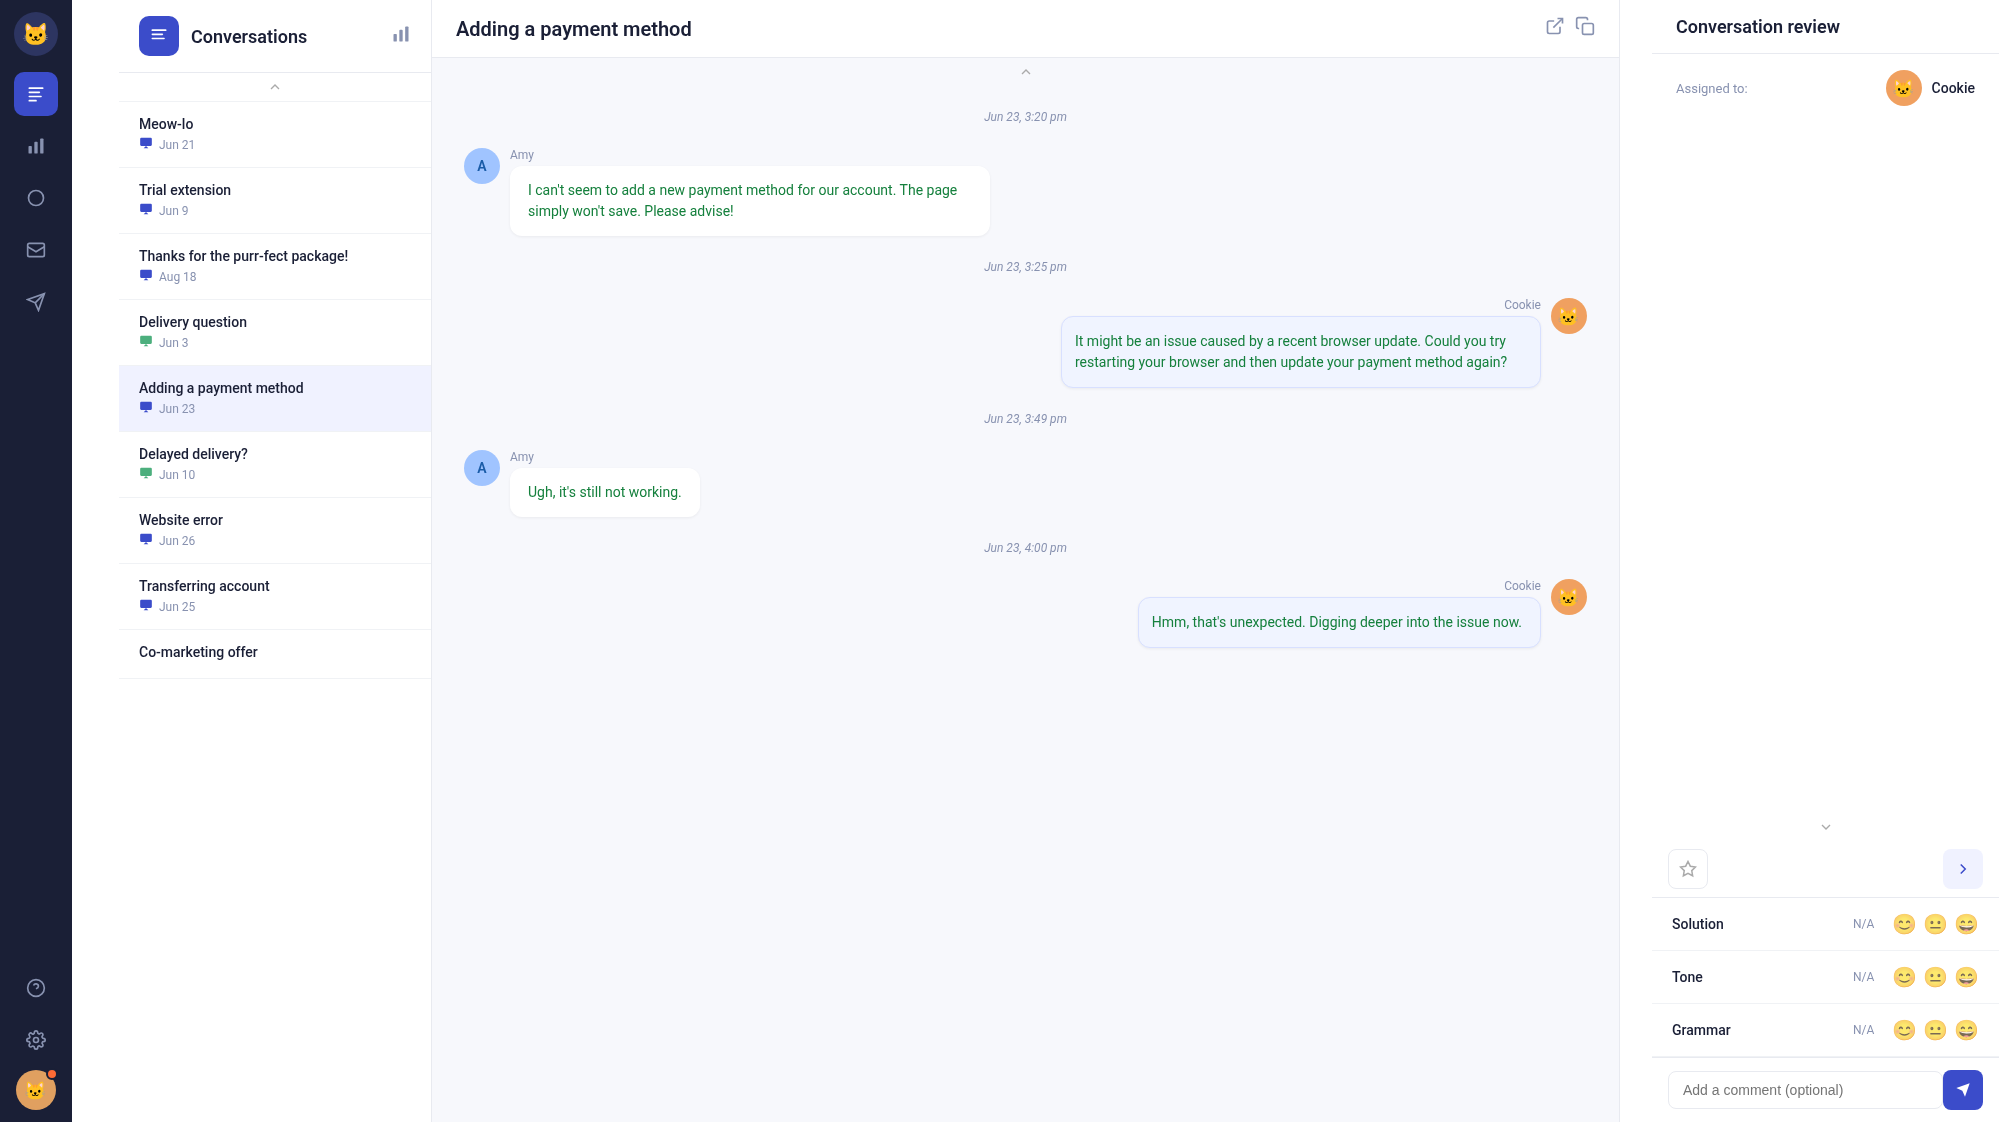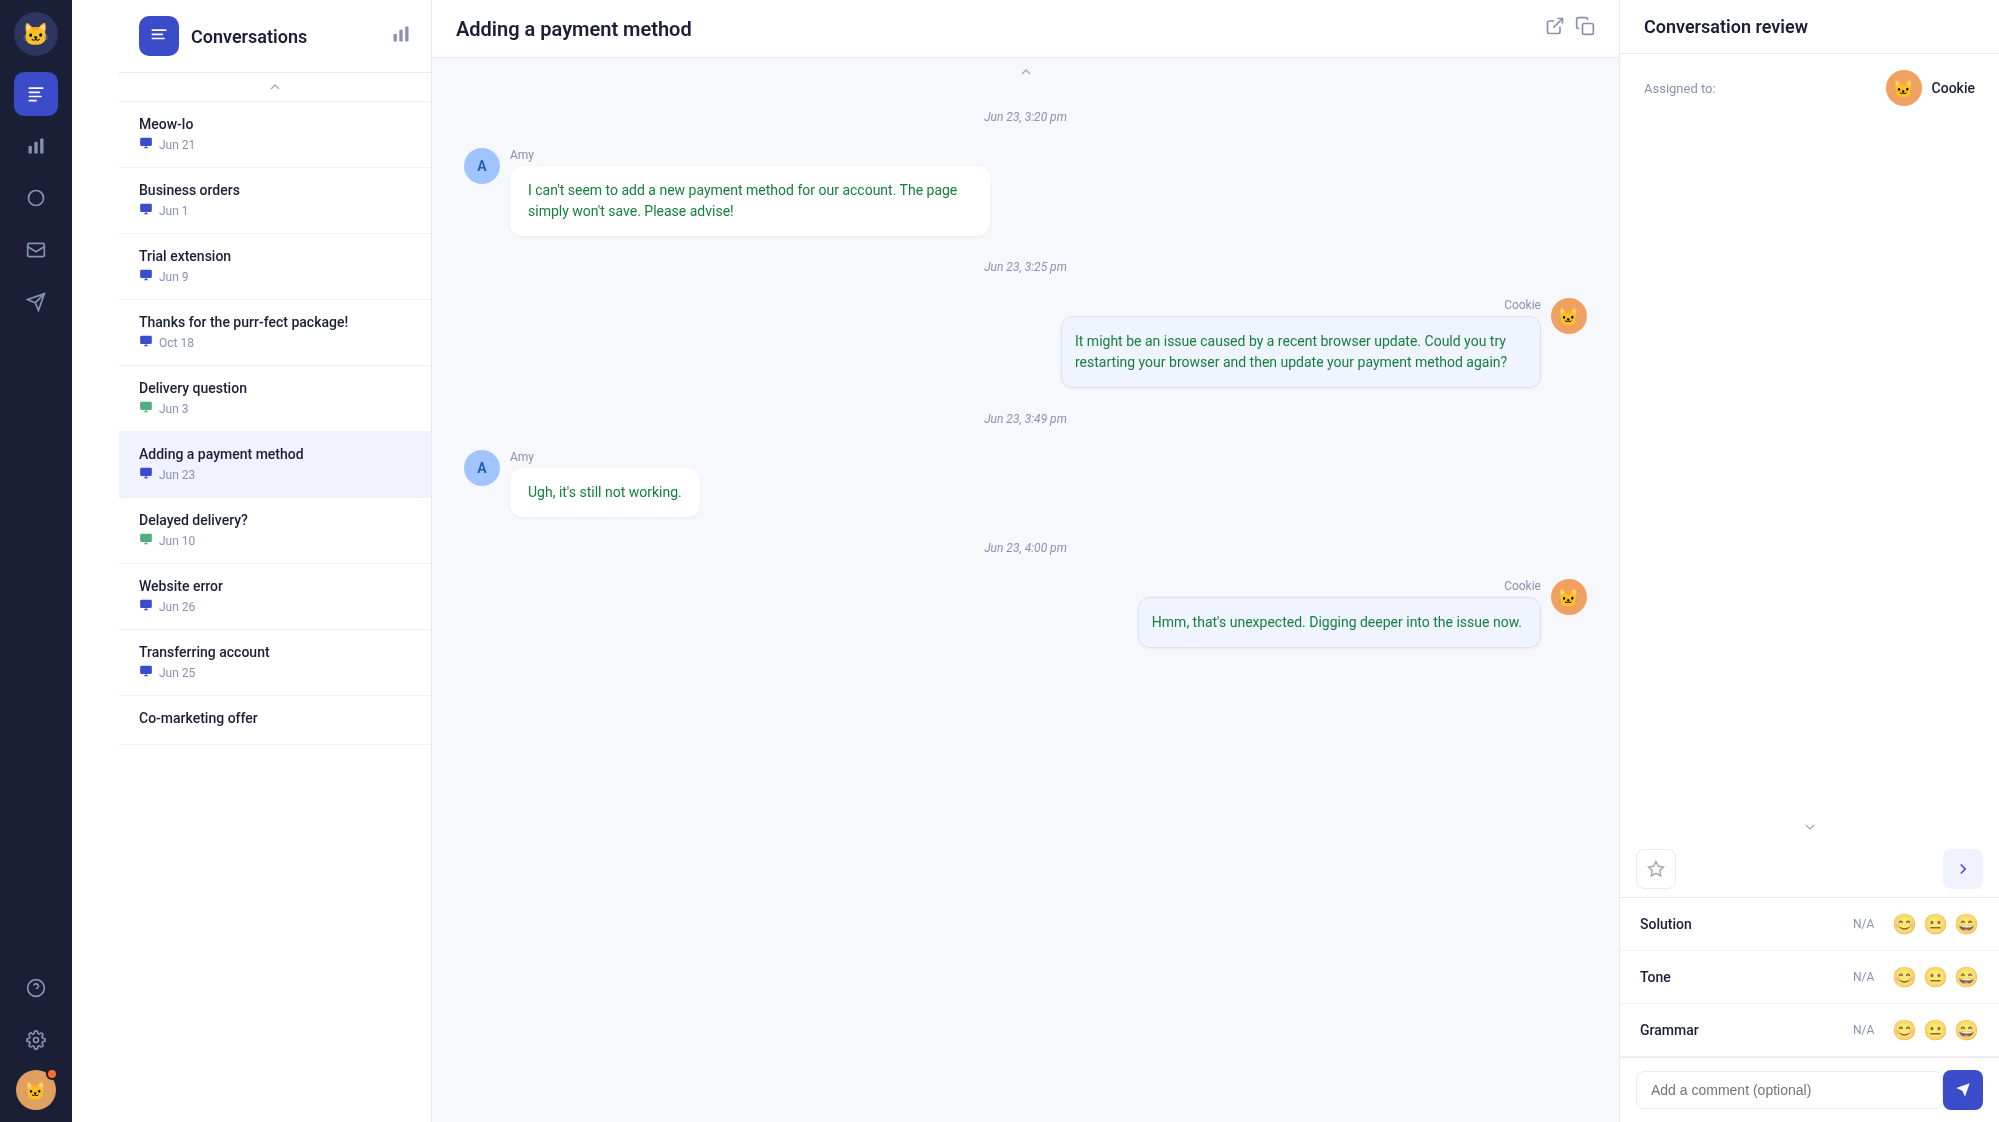--- a/index.html
+++ b/index.html
@@ -225,20 +225,21 @@
     }
 
     
     .right-panel {
       width: 380px;
       background: #fff;
       border-left: 1px solid #e8eaf0;
       display: flex;
       flex-direction: column;
       flex-shrink: 0;
+      padding-left: 32px;
     }
     .right-header {
       padding: 16px 24px;
       border-bottom: 1px solid #e8eaf0;
     }
     .right-title {
       font-size: 18px;
       font-weight: 600;
       color: #1a1f36;
     }
@@ -439,56 +440,43 @@
       <svg width="14" height="14" viewBox="0 0 24 24" fill="#3b4cca">
               <rect x="2" y="3" width="20" height="14" rx="2"></rect>
               <polyline points="8 21 12 17 16 21"></polyline>
               <line x1="12" y1="17" x2="12" y2="21"></line>
             </svg>
     </span>
       <span class="sidebar-item-date">Jun 21</span>
     </div>
   </div>
       <div class="sidebar-item">
-    <div class="sidebar-item-title">Business orders</div>
+    <div class="sidebar-item-title">Trial extension</div>
     <div class="sidebar-item-meta">
       <span class="sidebar-item-icon icon-zendesk">
       <svg width="14" height="14" viewBox="0 0 24 24" fill="#3b4cca">
               <rect x="2" y="3" width="20" height="14" rx="2"></rect>
               <polyline points="8 21 12 17 16 21"></polyline>
               <line x1="12" y1="17" x2="12" y2="21"></line>
             </svg>
     </span>
-      <span class="sidebar-item-date">Jun 1</span>
+      <span class="sidebar-item-date">Jun 9</span>
     </div>
   </div>
       <div class="sidebar-item">
-    <div class="sidebar-item-title">Trial extension</div>
+    <div class="sidebar-item-title">Thanks for the purr-fect package!</div>
     <div class="sidebar-item-meta">
       <span class="sidebar-item-icon icon-zendesk">
       <svg width="14" height="14" viewBox="0 0 24 24" fill="#3b4cca">
               <rect x="2" y="3" width="20" height="14" rx="2"></rect>
               <polyline points="8 21 12 17 16 21"></polyline>
               <line x1="12" y1="17" x2="12" y2="21"></line>
             </svg>
     </span>
-      <span class="sidebar-item-date">Jun 9</span>
-    </div>
-  </div>
-      <div class="sidebar-item">
-    <div class="sidebar-item-title">Thanks for the purr-fect package!</div>
-    <div class="sidebar-item-meta">
-      <span class="sidebar-item-icon icon-zendesk">
-      <svg width="14" height="14" viewBox="0 0 24 24" fill="#3b4cca">
-              <rect x="2" y="3" width="20" height="14" rx="2"></rect>
-              <polyline points="8 21 12 17 16 21"></polyline>
-              <line x1="12" y1="17" x2="12" y2="21"></line>
-            </svg>
-    </span>
-      <span class="sidebar-item-date">Oct 18</span>
+      <span class="sidebar-item-date">Aug 18</span>
     </div>
   </div>
       <div class="sidebar-item">
     <div class="sidebar-item-title">Delivery question</div>
     <div class="sidebar-item-meta">
       <span class="sidebar-item-icon icon-freshdesk">
       <svg width="14" height="14" viewBox="0 0 24 24" fill="#4caf7d">
               <rect x="2" y="3" width="20" height="14" rx="2"></rect>
               <polyline points="8 21 12 17 16 21"></polyline>
               <line x1="12" y1="17" x2="12" y2="21"></line>

